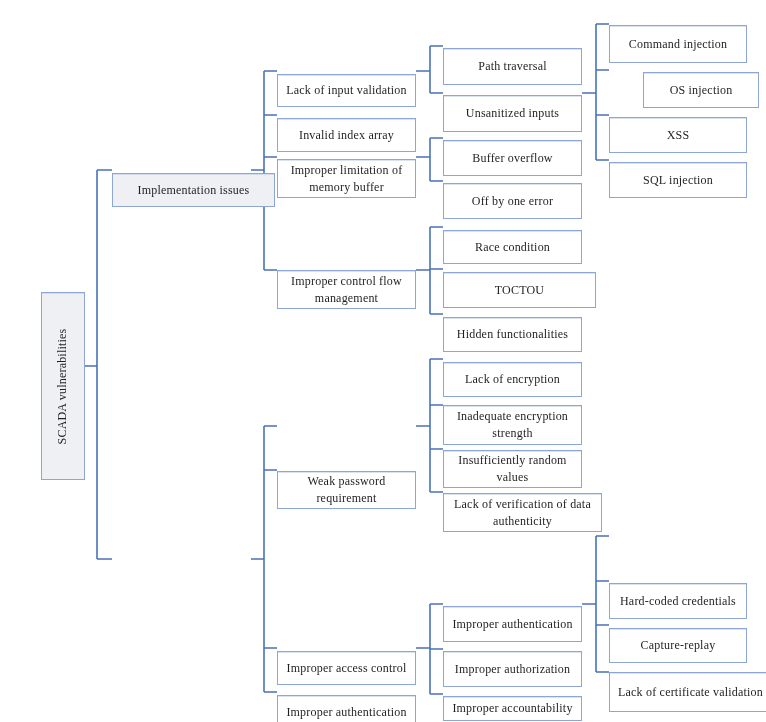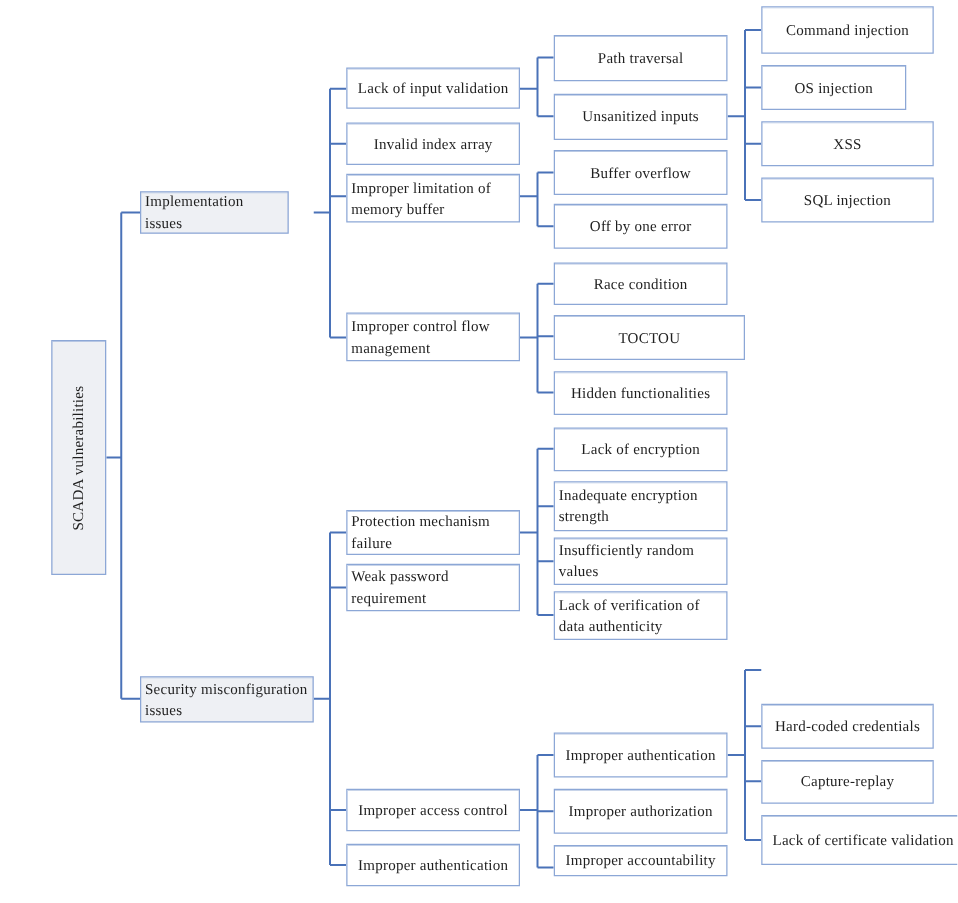--- a/index.html
+++ b/index.html
@@ -18,25 +18,27 @@
     left: 0; top: 0;
     width: 766px; height: 722px;
   }
   .node {
     position: absolute;
     border: 1.5px solid #8ca7d6;
     background: #ffffff;
     display: flex;
     align-items: center;
     justify-content: center;
+    text-align: center;
     font-size: 12px;
     line-height: 17px;
     letter-spacing: 0.2px;
     padding: 1px 3px;
     box-shadow: 0 0.5px 0 #b7c6e2 inset;
+    margin-top: 20px;
   }
   .node.filled { background: #eef0f4; }
   .node.vert span {
     transform: rotate(-90deg);
     white-space: nowrap;
     display: block;
   }
 </style>
 </head>
 <body>
@@ -55,48 +57,46 @@
       <path d="M416 648 H430 M430 604 V694 M430 604 H443 M430 649 H443 M430 694 H443"></path>
       <path d="M582 93 H596 M596 24 V160 M596 24 H609 M596 70 H609 M596 115 H609 M596 160 H609"></path>
       <path d="M582 604 H596 M596 536 V672 M596 536 H609 M596 581 H609 M596 625 H609 M596 672 H609"></path>
     </g>
   </svg>
 
   <div class="node filled vert" style="left:41px;top:272px;width:44px;height:188px">
     <span>SCADA vulnerabilities</span>
   </div>
 
-  <div class="node filled" style="left:112px;top:153px;width:119px;height:34px">Implementation issues</div>
-  <div class="node filled" style="left:112px;top:541px;width:139px;height:37px">Security misconfiguration issues</div>
+  <div class="node filled" style="left:112px;top:153px;width:163px;height:34px">Implementation issues</div>
 
   <div class="node" style="left:277px;top:54px;width:139px;height:33px">Lack of input validation</div>
   <div class="node" style="left:277px;top:98px;width:139px;height:34px">Invalid index array</div>
   <div class="node" style="left:277px;top:139px;width:139px;height:39px">Improper limitation of memory buffer</div>
   <div class="node" style="left:277px;top:250px;width:139px;height:39px">Improper control flow management</div>
-  <div class="node" style="left:277px;top:408px;width:139px;height:36px">Protection mechanism failure</div>
   <div class="node" style="left:277px;top:451px;width:139px;height:38px">Weak password requirement</div>
   <div class="node" style="left:277px;top:631px;width:139px;height:34px">Improper access control</div>
   <div class="node" style="left:277px;top:675px;width:139px;height:34px">Improper authentication</div>
 
   <div class="node" style="left:443px;top:28px;width:139px;height:37px">Path traversal</div>
   <div class="node" style="left:443px;top:75px;width:139px;height:37px">Unsanitized inputs</div>
   <div class="node" style="left:443px;top:120px;width:139px;height:36px">Buffer overflow</div>
   <div class="node" style="left:443px;top:163px;width:139px;height:36px">Off by one error</div>
   <div class="node" style="left:443px;top:210px;width:139px;height:34px">Race condition</div>
   <div class="node" style="left:443px;top:252px;width:153px;height:36px">TOCTOU</div>
   <div class="node" style="left:443px;top:297px;width:139px;height:35px">Hidden functionalities</div>
   <div class="node" style="left:443px;top:342px;width:139px;height:35px">Lack of encryption</div>
   <div class="node" style="left:443px;top:385px;width:139px;height:40px">Inadequate encryption strength</div>
   <div class="node" style="left:443px;top:430px;width:139px;height:38px">Insufficiently random values</div>
-  <div class="node" style="left:443px;top:473px;width:139px;height:39px">Lack of verification of data authenticity</div>
+  <div class="node" style="left:443px;top:473px;width:159px;height:39px">Lack of verification of data authenticity</div>
   <div class="node" style="left:443px;top:586px;width:139px;height:36px">Improper authentication</div>
   <div class="node" style="left:443px;top:631px;width:139px;height:36px">Improper authorization</div>
   <div class="node" style="left:443px;top:676px;width:139px;height:25px">Improper accountability</div>
 
   <div class="node" style="left:609px;top:5px;width:138px;height:38px">Command injection</div>
-  <div class="node" style="left:609px;top:52px;width:116px;height:36px">OS injection</div>
+  <div class="node" style="left:643px;top:52px;width:116px;height:36px">OS injection</div>
   <div class="node" style="left:609px;top:97px;width:138px;height:36px">XSS</div>
   <div class="node" style="left:609px;top:142px;width:138px;height:36px">SQL injection</div>
   <div class="node" style="left:609px;top:563px;width:138px;height:36px">Hard-coded credentials</div>
   <div class="node" style="left:609px;top:608px;width:138px;height:35px">Capture-replay</div>
   <div class="node" style="left:609px;top:652px;width:163px;height:40px">Lack of certificate validation</div>
 
 </div>
 
 </body></html>

